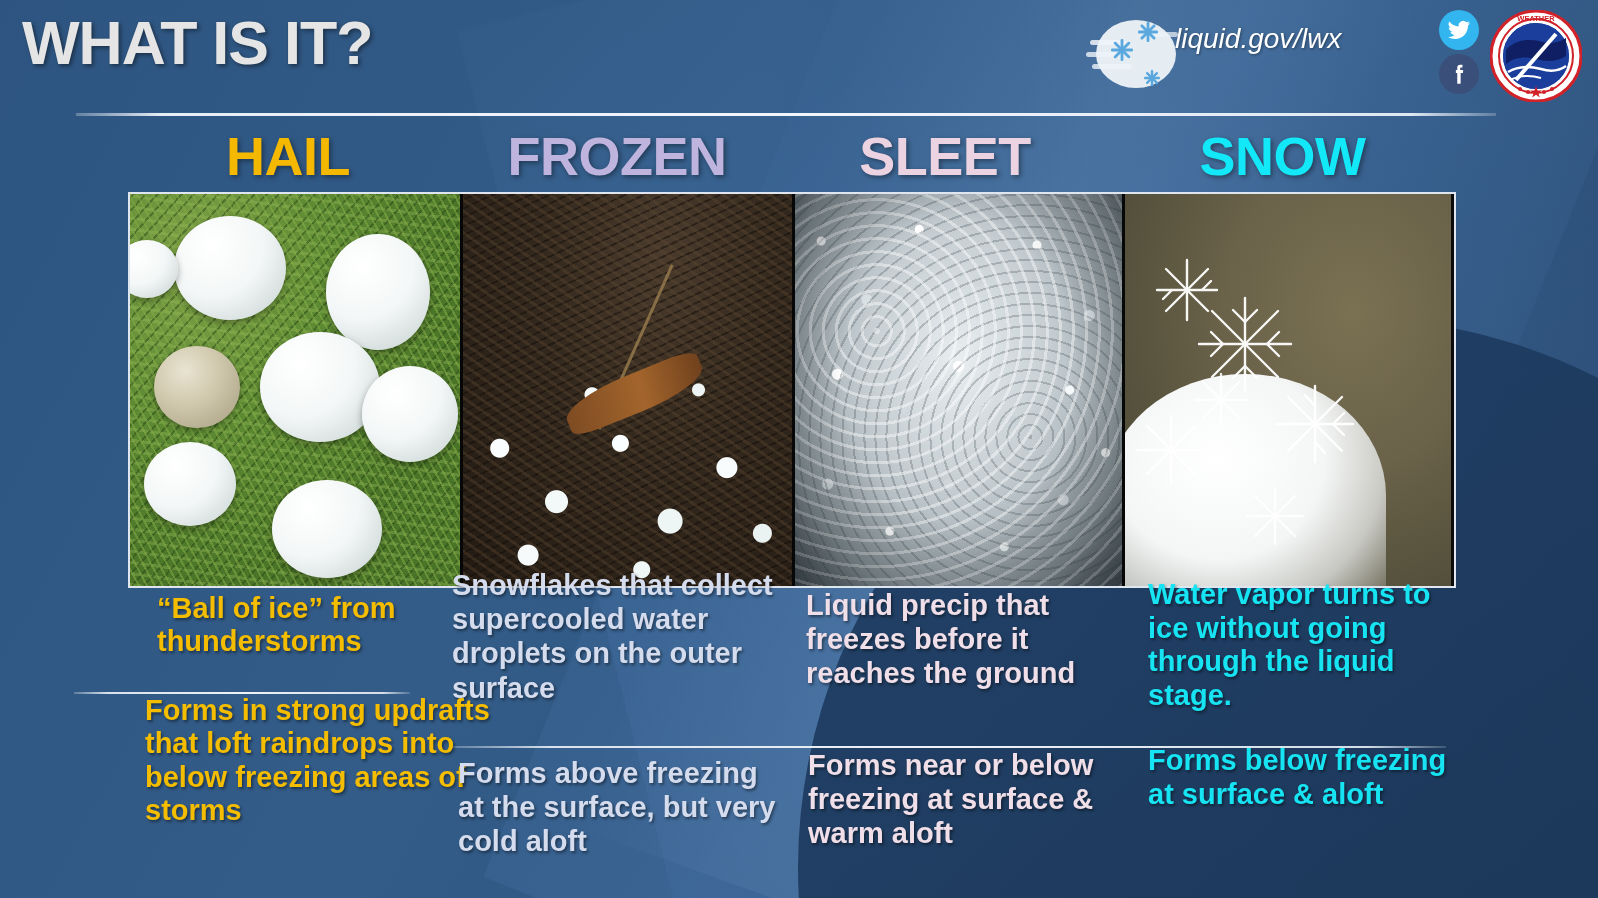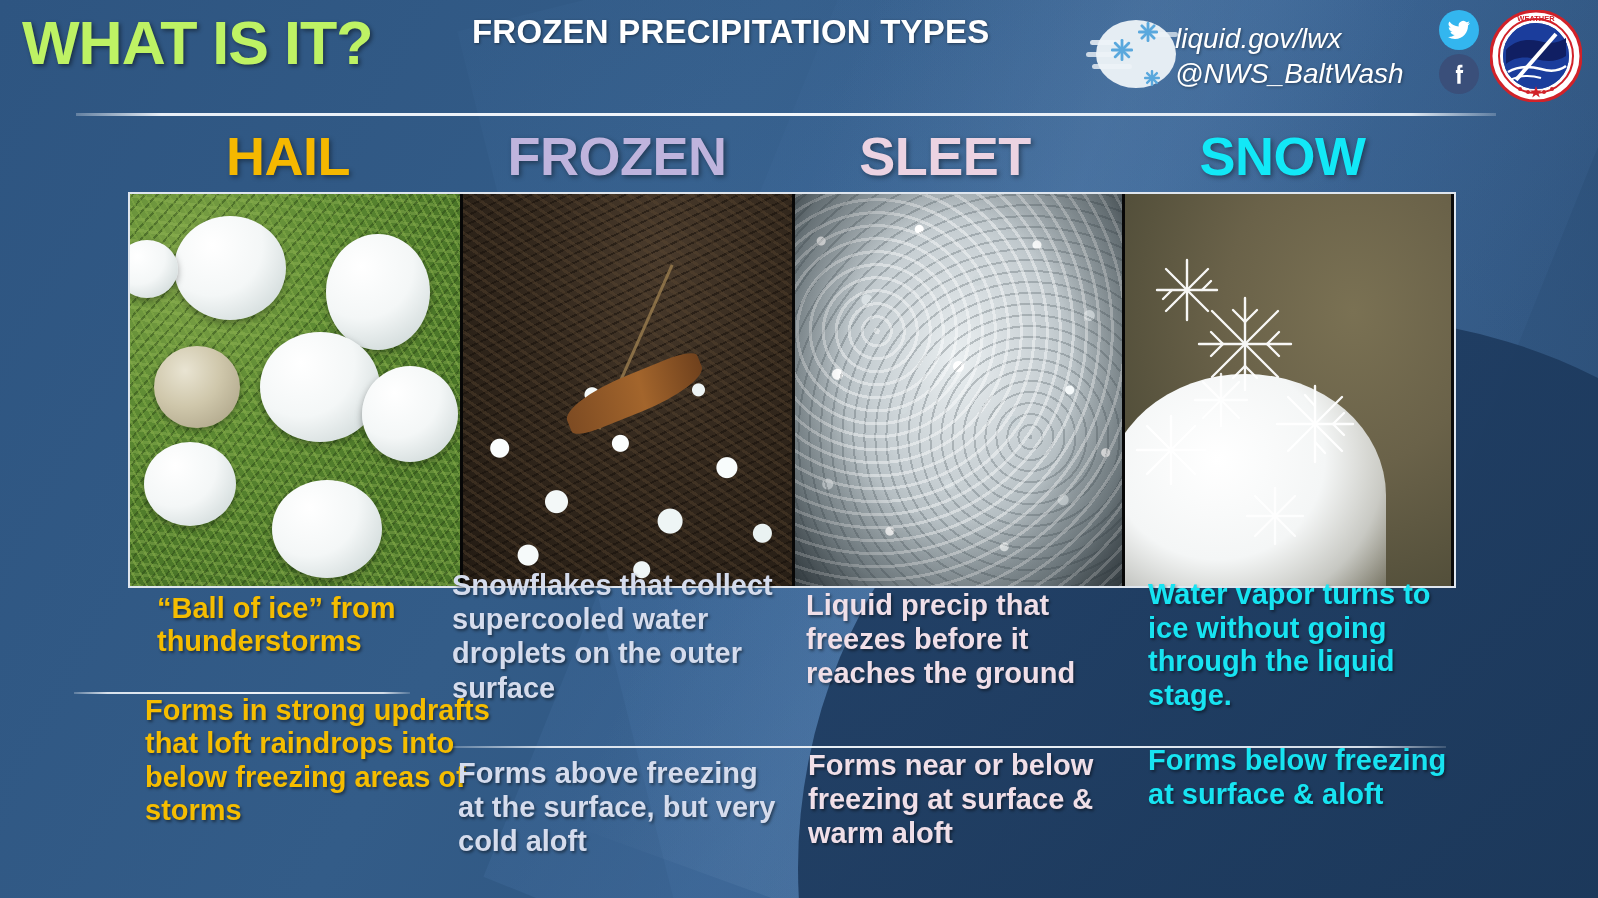--- a/index.html
+++ b/index.html
@@ -47,21 +47,21 @@
     width: 520px; height: 1200px;
     left: 760px; top: -250px;
     transform: rotate(20deg);
     background: linear-gradient(90deg, rgba(255,255,255,.0) 0%, rgba(150,185,220,.13) 50%, rgba(255,255,255,0) 100%);
   }
 
   
   .header { position: absolute; left: 0; top: 0; width: 1598px; height: 120px; }
   .h-title {
     position: absolute; left: 22px; top: 8px;
-    font-size: 61px; font-weight: 700; color: #bef264;
+    font-size: 61px; font-weight: 700; color: #e5e5e5;
     letter-spacing: -1px;
     text-shadow: 2px 2px 4px rgba(0,0,0,.45);
     font-family: "Liberation Sans", sans-serif;
   }
   .h-sub {
     position: absolute; left: 472px; top: 14px;
     font-size: 33px; font-weight: 700; color: #ffffff;
     line-height: 1.12; letter-spacing: .2px;
     text-shadow: 1px 1px 3px rgba(0,0,0,.45);
   }
@@ -265,21 +265,20 @@
   <div class="sweep-a"></div>
   <div class="sweep-c"></div>
   <div class="sweep-d"></div>
   <div class="sweep-b"></div>
 
   <div class="header">
 
     <div class="h-title">WHAT IS IT?</div>
 
     <div class="h-sub">
-      <div>FROZEN PRECIPITATION TYPES</div>
     </div>
 
     <div class="cloud-icon">
       <svg viewBox="0 0 96 84" width="96" height="84">
         <ellipse cx="50" cy="42" rx="40" ry="34" fill="#eef3f8" opacity="0.95"></ellipse>
         <rect x="4" y="28" width="36" height="5" rx="2.5" fill="#eef3f8" opacity="0.85"></rect>
         <rect x="0" y="40" width="32" height="5" rx="2.5" fill="#eef3f8" opacity="0.8"></rect>
         <rect x="6" y="52" width="40" height="5" rx="2.5" fill="#eef3f8" opacity="0.8"></rect>
         <rect x="60" y="20" width="32" height="5" rx="2.5" fill="#eef3f8" opacity="0.7"></rect>
         <g fill="#5aa8dd">
@@ -300,21 +299,20 @@
             <rect x="-8" y="-1.2" width="16" height="2.4" rx="1"></rect>
             <rect x="-1.2" y="-8" width="2.4" height="16" rx="1" transform="rotate(45)"></rect>
             <rect x="-1.2" y="-8" width="2.4" height="16" rx="1" transform="rotate(-45)"></rect>
           </g>
         </g>
       </svg>
     </div>
 
     <div class="h-web">
       <div>liquid.gov/lwx</div>
-      <div>@NWS_BaltWash</div>
     </div>
 
     <div class="social">
       <div class="soc-btn soc-tw">
         <svg viewBox="0 0 24 24" width="24" height="24" fill="#ffffff">
           <path d="M23 4.9c-.8.4-1.7.6-2.6.8 1-.6 1.7-1.5 2-2.5-.9.5-1.9.9-2.9 1.1a4.6 4.6 0 0 0-7.8 4.2A13 13 0 0 1 2.3 3.6a4.6 4.6 0 0 0 1.4 6.1c-.7 0-1.4-.2-2-.5v.1c0 2.2 1.6 4 3.7 4.4-.7.2-1.4.2-2 .1a4.6 4.6 0 0 0 4.3 3.2A9.2 9.2 0 0 1 1 19a13 13 0 0 0 7 2c8.4 0 13-7 13-13v-.6c.9-.6 1.6-1.4 2-2.3z"></path>
         </svg>
       </div>
       <div class="soc-btn soc-fb">
         <svg viewBox="0 0 24 24" width="26" height="26" fill="#ffffff">

